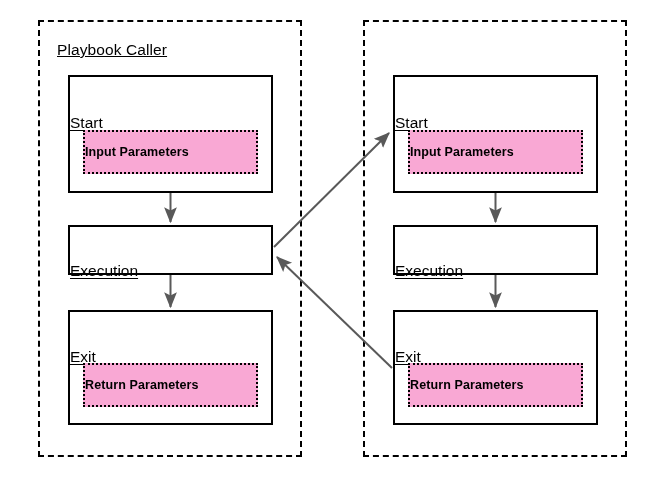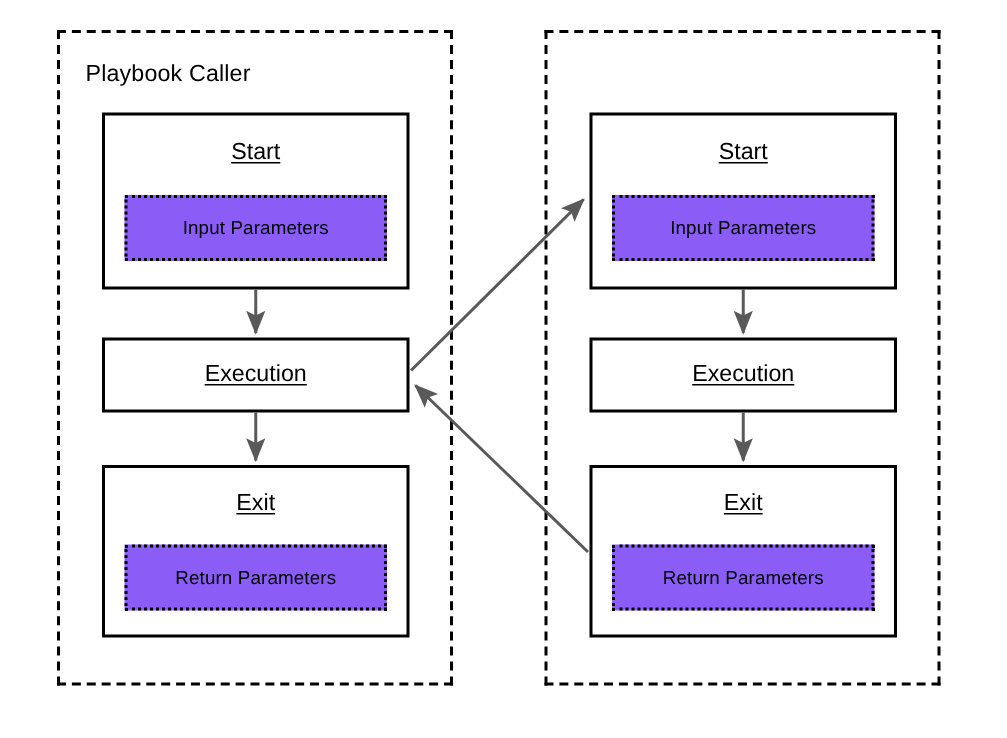--- a/index.html
+++ b/index.html
@@ -38,35 +38,37 @@
   .node {
     position: absolute;
     box-sizing: border-box;
     border: 2px solid #000000;
     background: #ffffff;
   }
   .node-title {
     position: absolute;
     left: 0;
     right: 0;
-    text-align: center;
+    text-align: left;
     font-size: 15.5px;
     color: #000000;
     text-decoration: underline;
     text-underline-offset: 2px;
     white-space: nowrap;
+    margin-top: 21px;
   }
   .param-box {
     position: absolute;
     box-sizing: border-box;
     border: 2px dotted #000000;
-    background: #8b5cf6;
+    background: #f9a8d4;
     display: flex;
     align-items: center;
-    justify-content: center;
+    justify-content: flex-start;
+    font-weight: bold;
   }
   .param-label {
     font-size: 12.5px;
     color: #000000;
     white-space: nowrap;
     letter-spacing: 0.1px;
   }
   .edge-layer {
     position: absolute;
     left: 0;
@@ -75,21 +77,21 @@
     height: 492px;
     pointer-events: none;
   }
 </style>
 </head>
 <body>
 
 <div id="diagram-root">
 
   <div class="panel" style="left:38px; top:20px; width:264px; height:437px;"></div>
-  <div class="panel-title" style="left:57px; top:41px;">Playbook Caller</div>
+  <div class="panel-title" style="left:57px; top:41px;text-decoration:underline;">Playbook Caller</div>
 
   <div class="node" style="left:68px; top:75px; width:205px; height:118px;">
     <div class="node-title" style="top:16px;">Start</div>
     <div class="param-box" style="left:13px; top:53px; width:175px; height:44px;">
       <span class="param-label">Input Parameters</span>
     </div>
   </div>
 
   <div class="node" style="left:68px; top:225px; width:205px; height:50px;">
     <div class="node-title" style="top:14px;">Execution</div>

